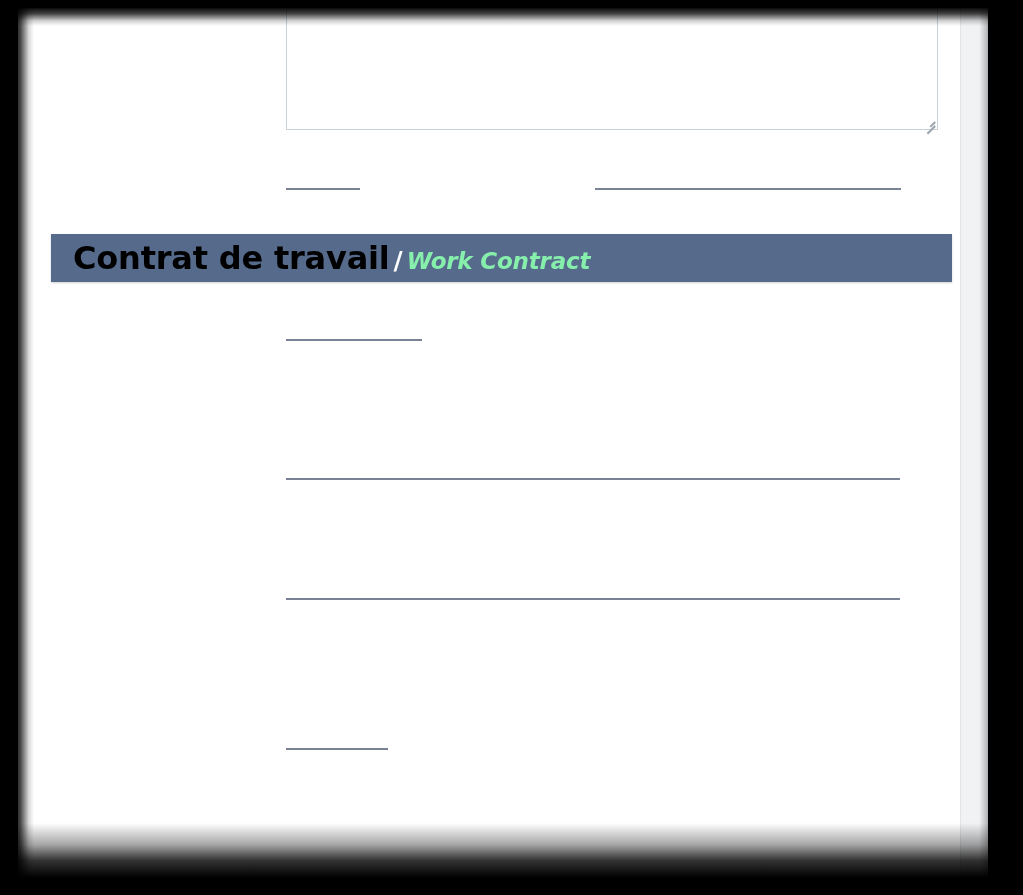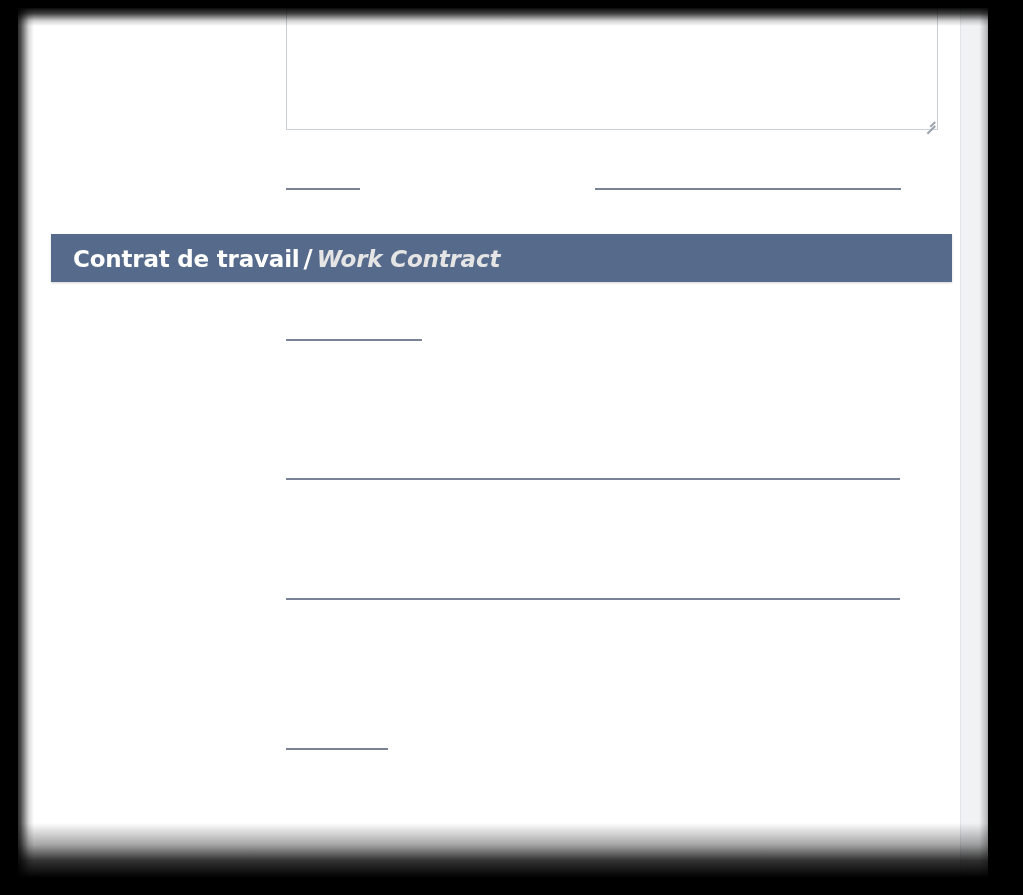--- a/index.html
+++ b/index.html
@@ -114,33 +114,33 @@
     box-sizing: border-box;
     display: flex;
     align-items: center;
     box-shadow: 0 1px 2px rgba(0,0,0,0.18);
   }
   .banner-inner {
     padding-left: 22px;
     white-space: nowrap;
   }
   .banner-fr {
-    color: #ffffff;
+    color: #000000;
     font-weight: bold;
-    font-size: 23px;
+    font-size: 32px;
     letter-spacing: -0.2px;
   }
   .banner-sep {
     color: #ffffff;
     font-weight: bold;
     font-size: 25px;
     padding: 0 4px;
   }
   .banner-en {
-    color: #e5e5e5;
+    color: #86efac;
     font-weight: bold;
     font-style: italic;
     font-size: 23px;
     letter-spacing: -0.2px;
   }
 </style>
 </head>
 <body>
 
 <div id="screen">

